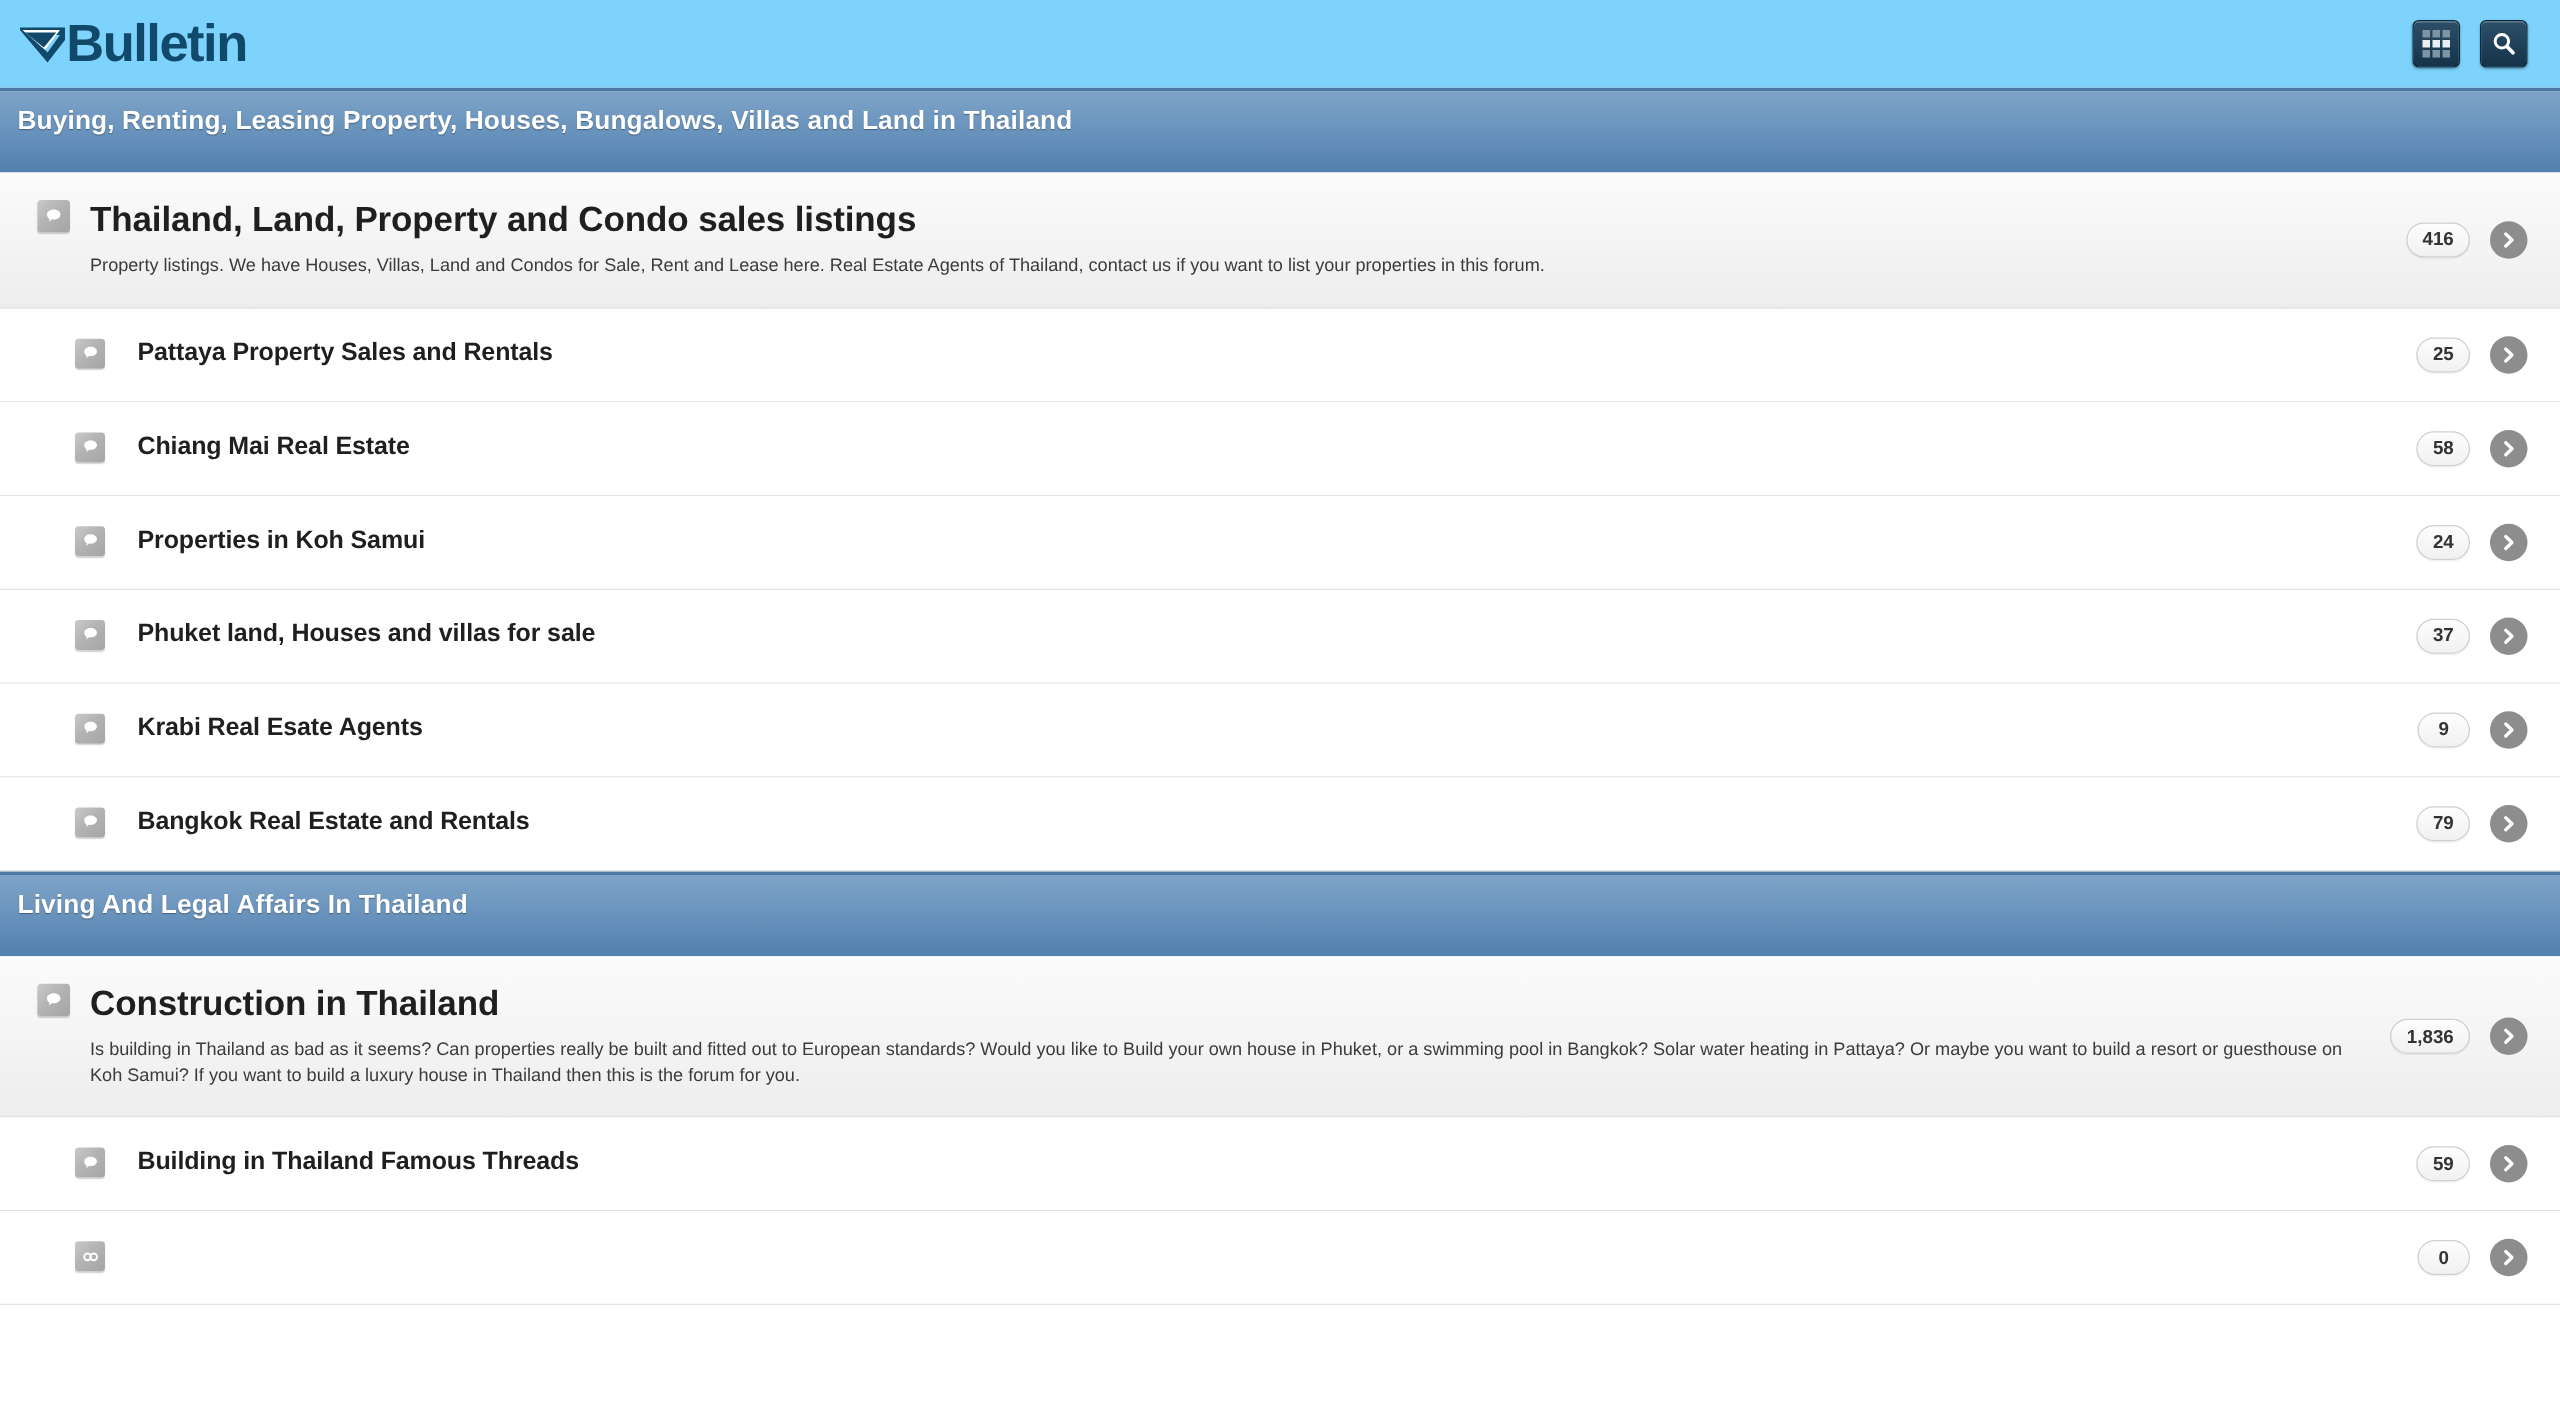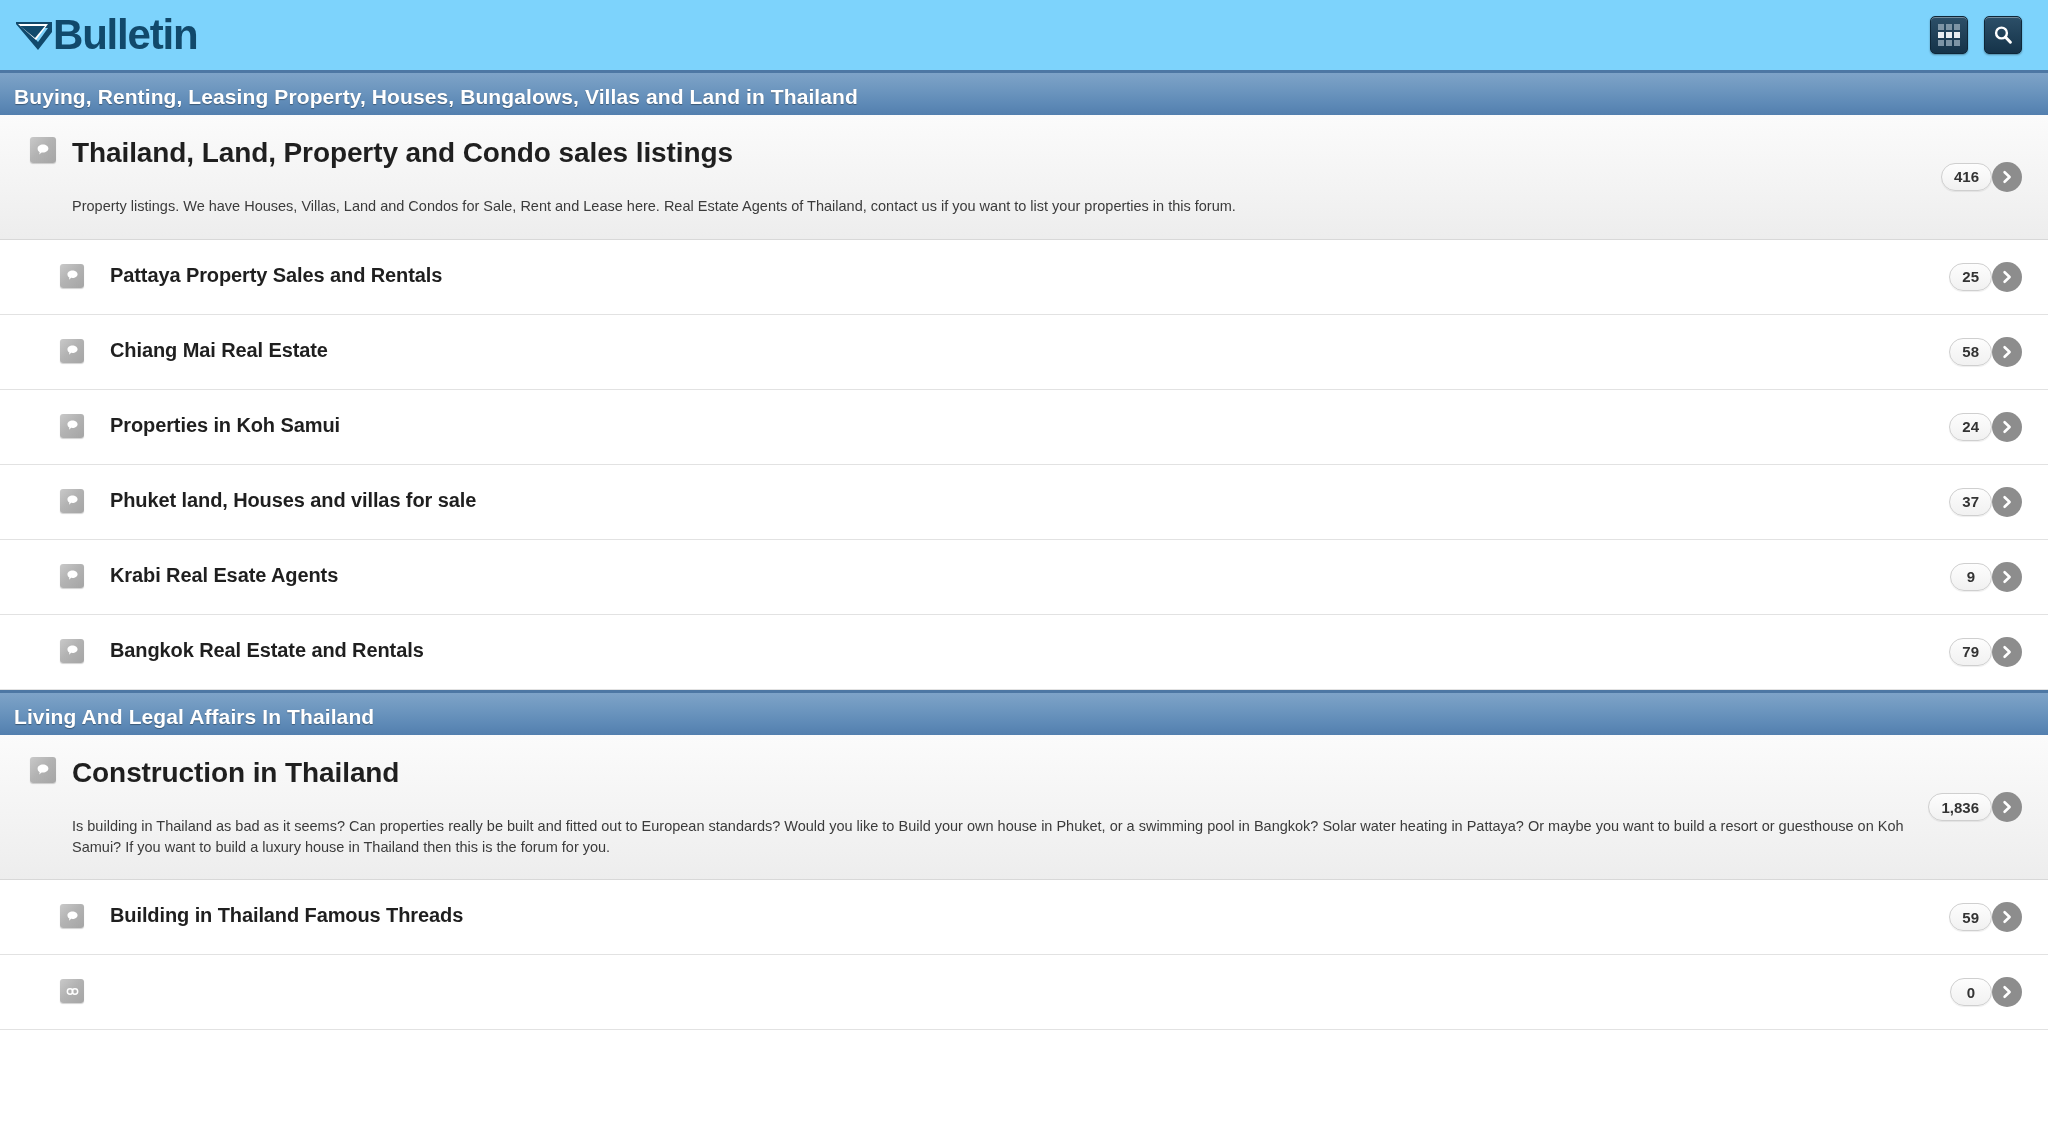--- a/index.html
+++ b/index.html
@@ -85,21 +85,21 @@
   .grid-glyph i.dim { background: #7d94a5; }
   .search-glyph { display:block; }
 
   
   .section-head {
     background: linear-gradient(180deg, #7ea3c8 0%, #6f98c0 35%, #5d89b6 75%, #537fae 100%);
     border-top: 3px solid #4d77a4;
     color: #ffffff;
     font-size: 21px;
     font-weight: bold;
-    padding: 12px 14px 6px 14px;
+    padding: 12px 14px 29px 14px;
     box-sizing: border-box;
     text-shadow: 0 1px 1px rgba(0,0,0,0.35);
     letter-spacing: 0.1px;
   }
 
   
   .forum-row {
     display: flex;
     align-items: flex-start;
     border-bottom: 1px solid #e2e2e2;
@@ -144,31 +144,32 @@
   .f-body { flex: 1 1 auto; min-width: 0; padding-right: 20px; }
   .f-title {
     font-size: 28px;
     font-weight: bold;
     color: #1f1f1f;
     line-height: 1.12;
     letter-spacing: -0.1px;
   }
   .forum-row.sub .f-title { font-size: 20px; }
   .f-desc {
-    margin-top: 28px;
+    margin-top: 12px;
     font-size: 14.5px;
     line-height: 1.42;
     color: #3b3b3b;
     max-width: 1845px;
   }
 
   .row-meta {
     flex: 0 0 auto;
     display: flex;
     align-items: center;
+    gap: 16px;
     padding: 0 26px 0 0;
     align-self: center;
   }
   .count-badge {
     min-width: 42px;
     height: 28px;
     padding: 0 12px;
     border-radius: 14px;
     border: 1px solid #cfcfcf;
     background: linear-gradient(180deg, #fdfdfd 0%, #f1f1f1 100%);

